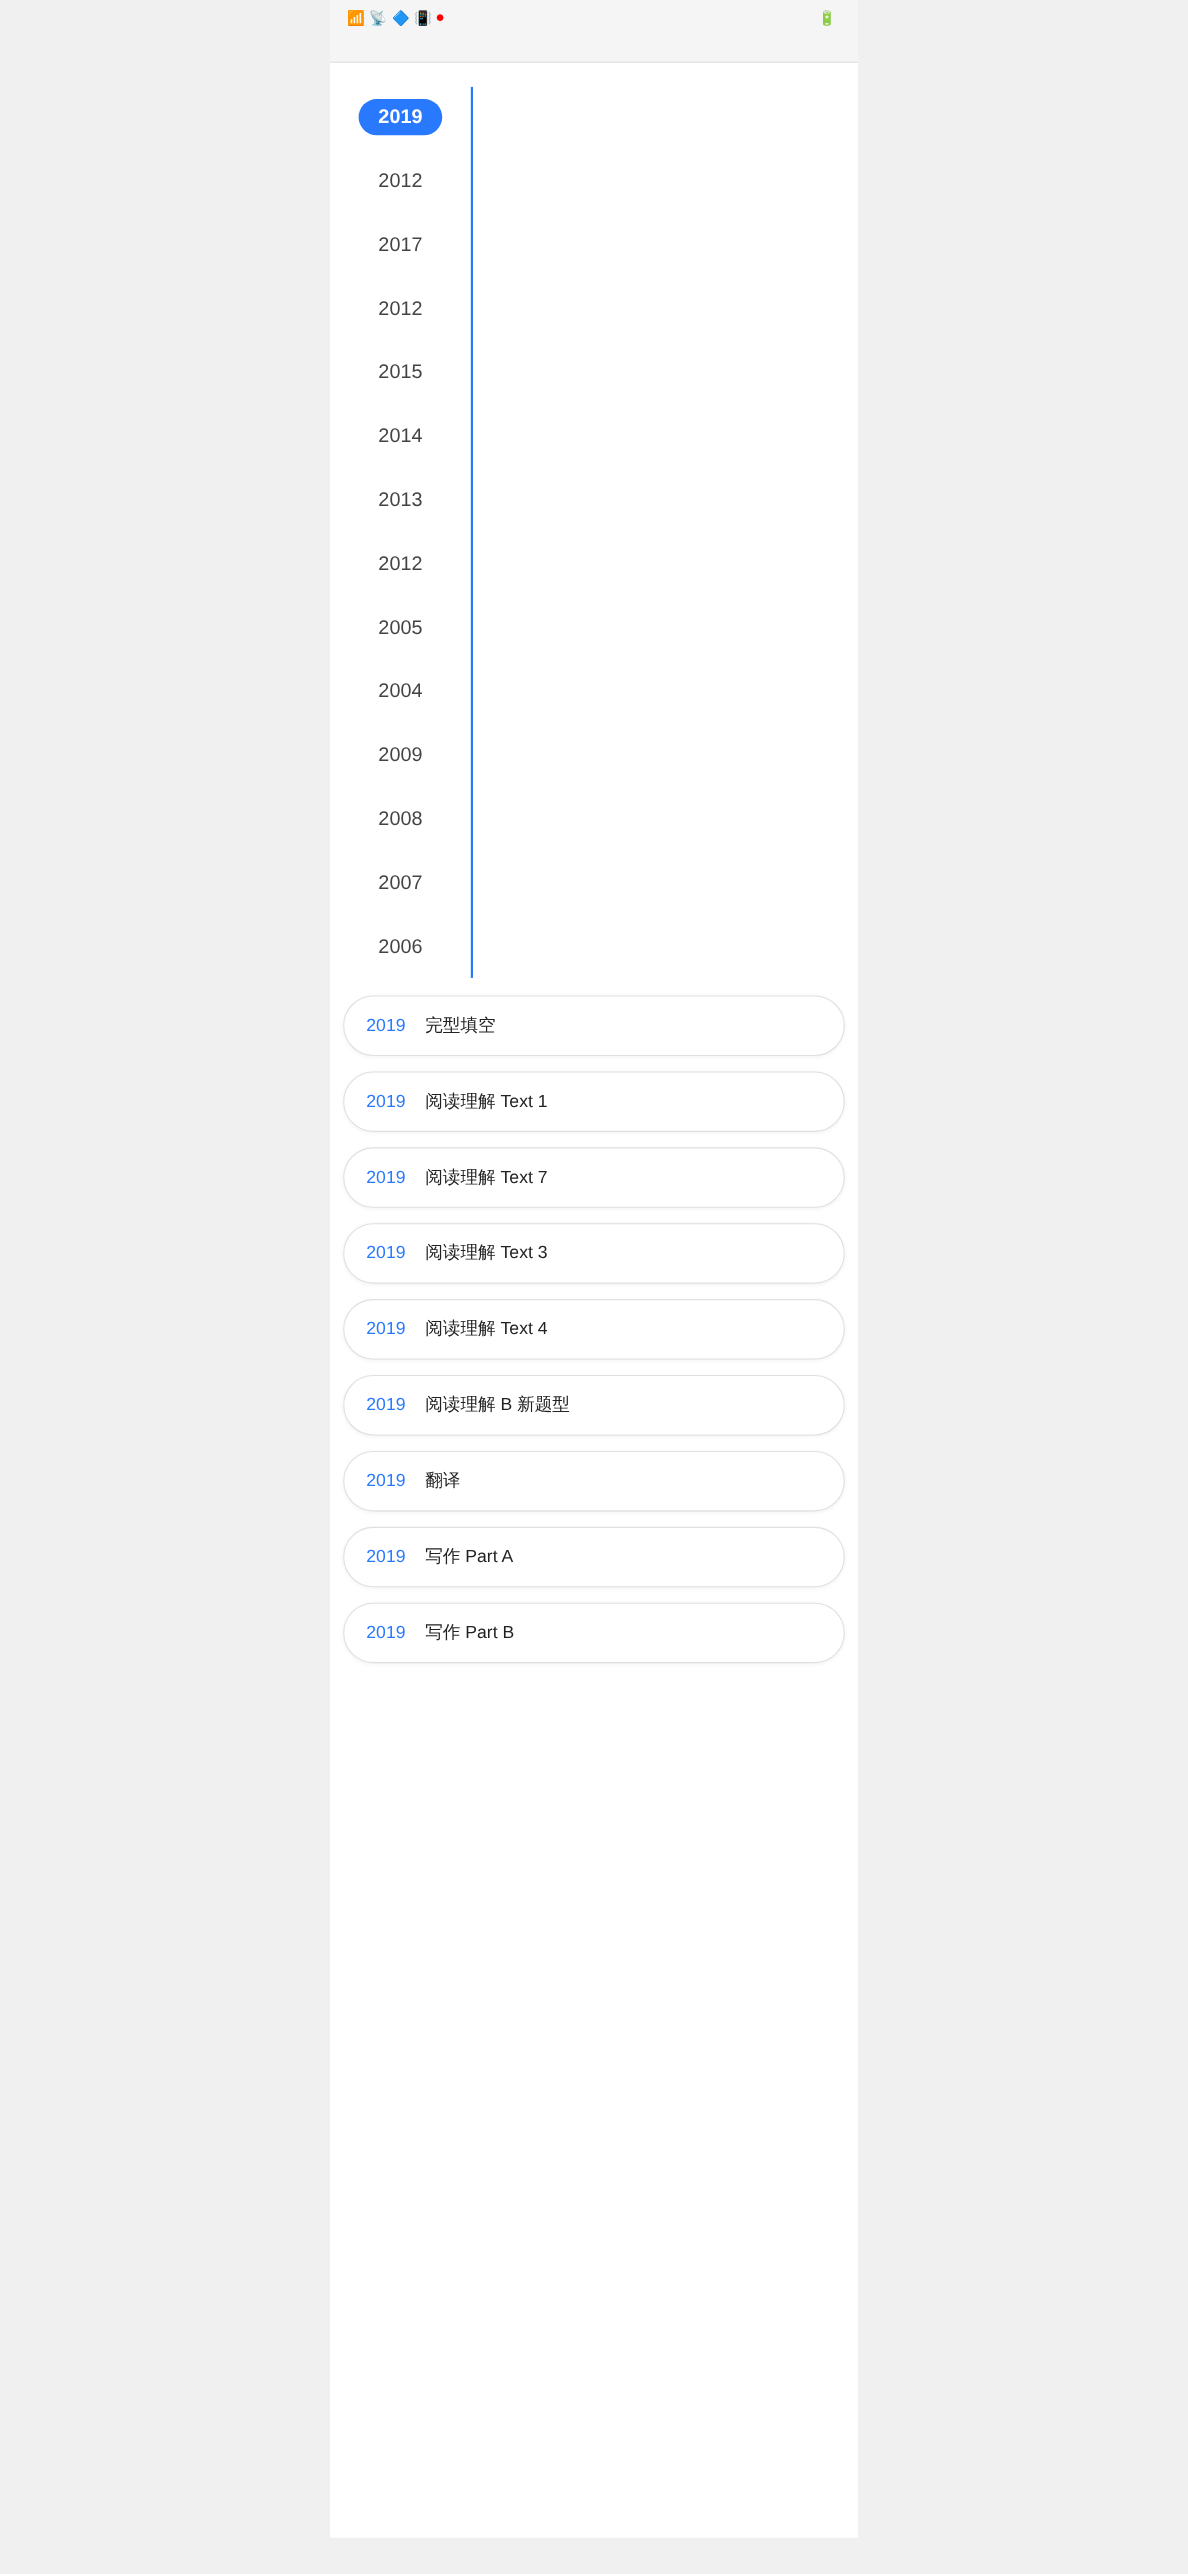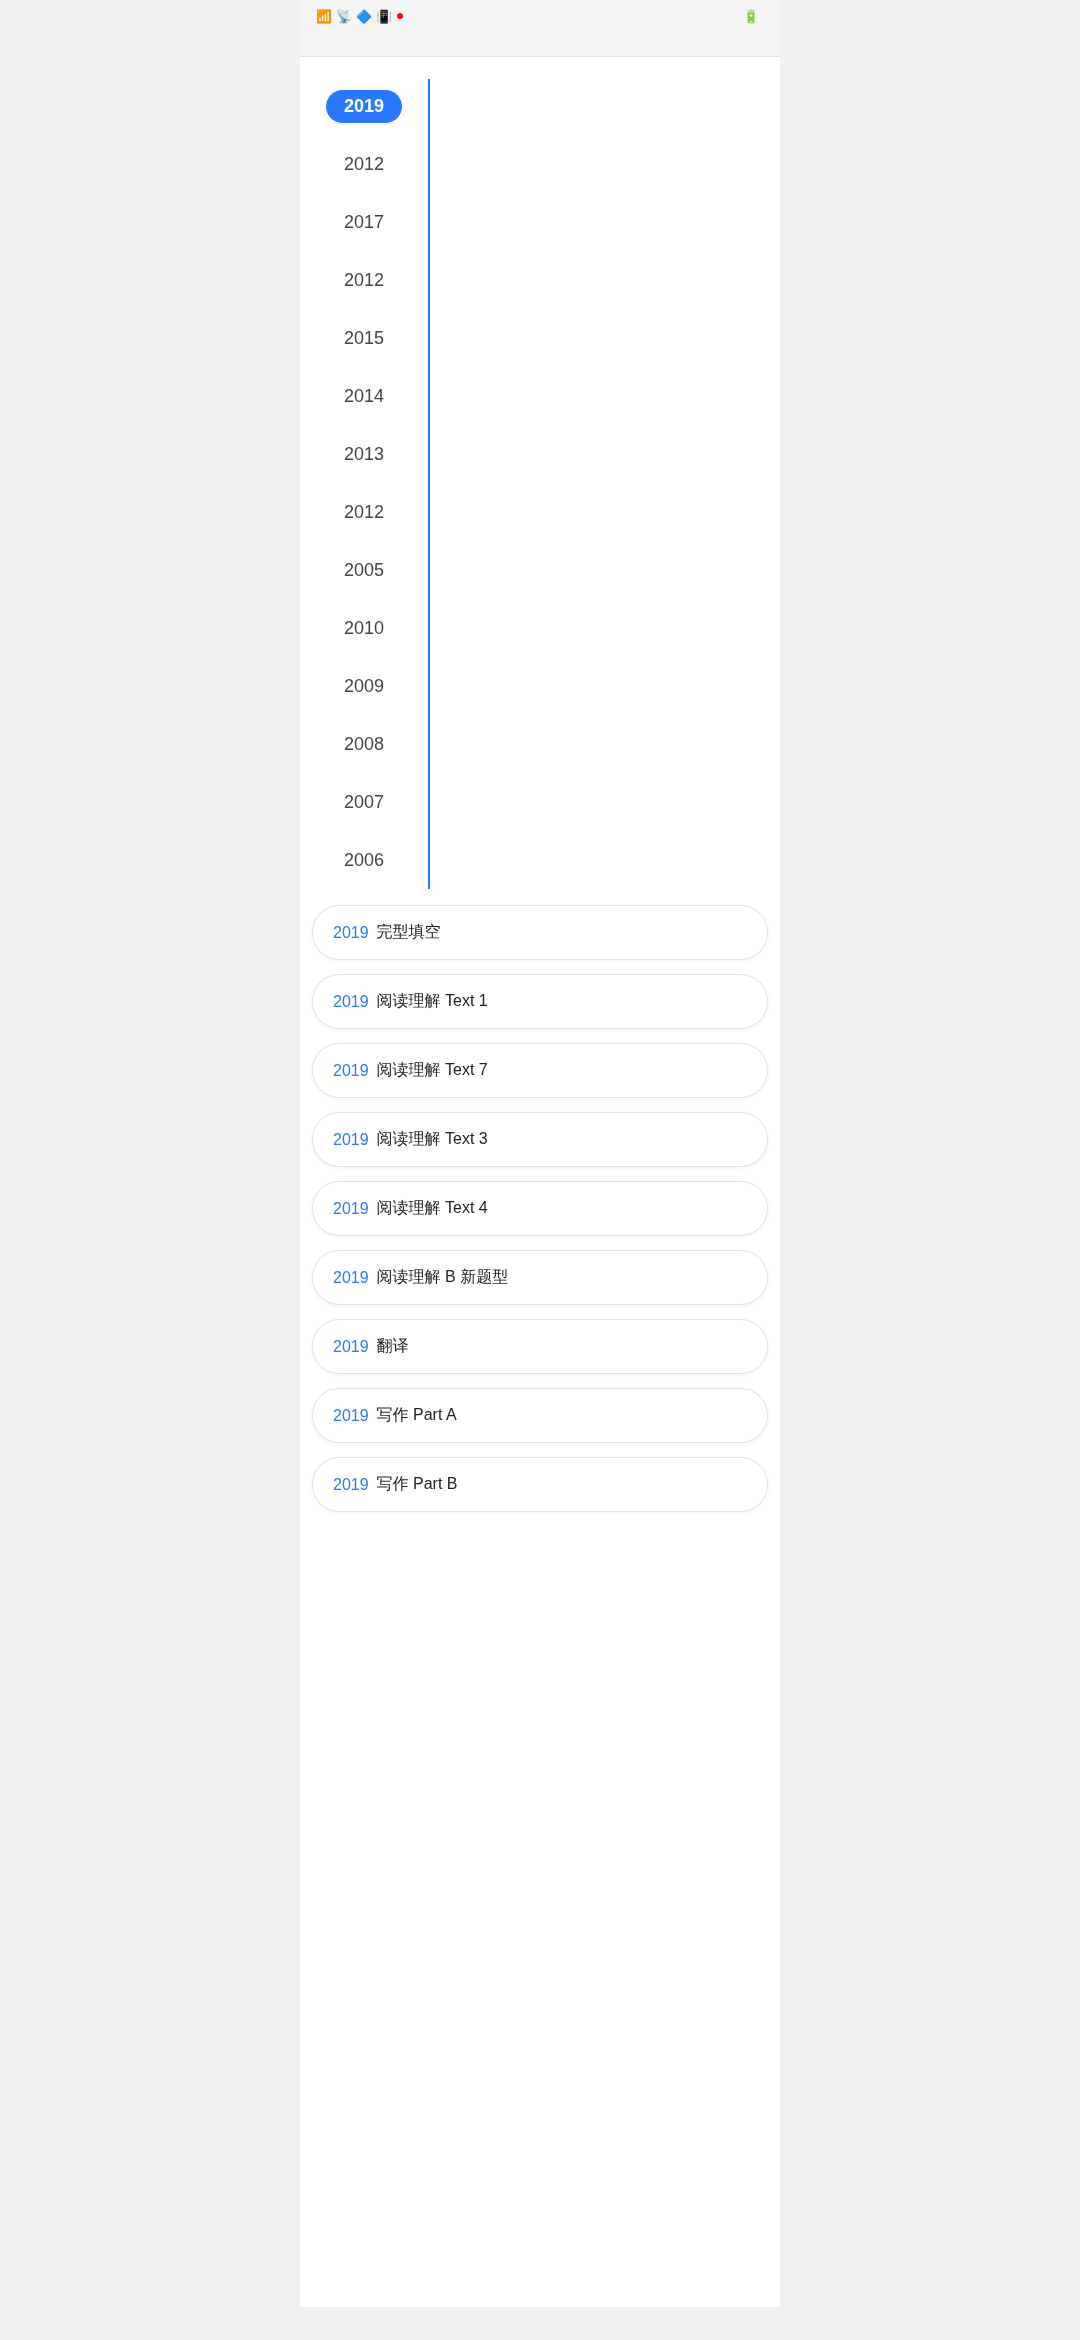--- a/index.html
+++ b/index.html
@@ -117,20 +117,21 @@
     .topic-year {
       color: #2979ff;
       font-size: 16px;
       font-weight: 500;
     }
 
     .topic-name {
       color: #222222;
       font-size: 16px;
       font-weight: 400;
+      margin-left: 10px;
     }
 
     .year-row {
       height: 58px;
       display: flex;
       align-items: center;
       justify-content: center;
       width: 100%;
     }
 
@@ -198,21 +199,21 @@
         <div class="year-row">
           <span class="year-text">2013</span>
         </div>
         <div class="year-row">
           <span class="year-text">2012</span>
         </div>
         <div class="year-row">
           <span class="year-text">2005</span>
         </div>
         <div class="year-row">
-          <span class="year-text">2010</span>
+          <span class="year-text">2004</span>
         </div>
         <div class="year-row">
           <span class="year-text">2009</span>
         </div>
         <div class="year-row">
           <span class="year-text">2008</span>
         </div>
         <div class="year-row">
           <span class="year-text">2007</span>
         </div>

